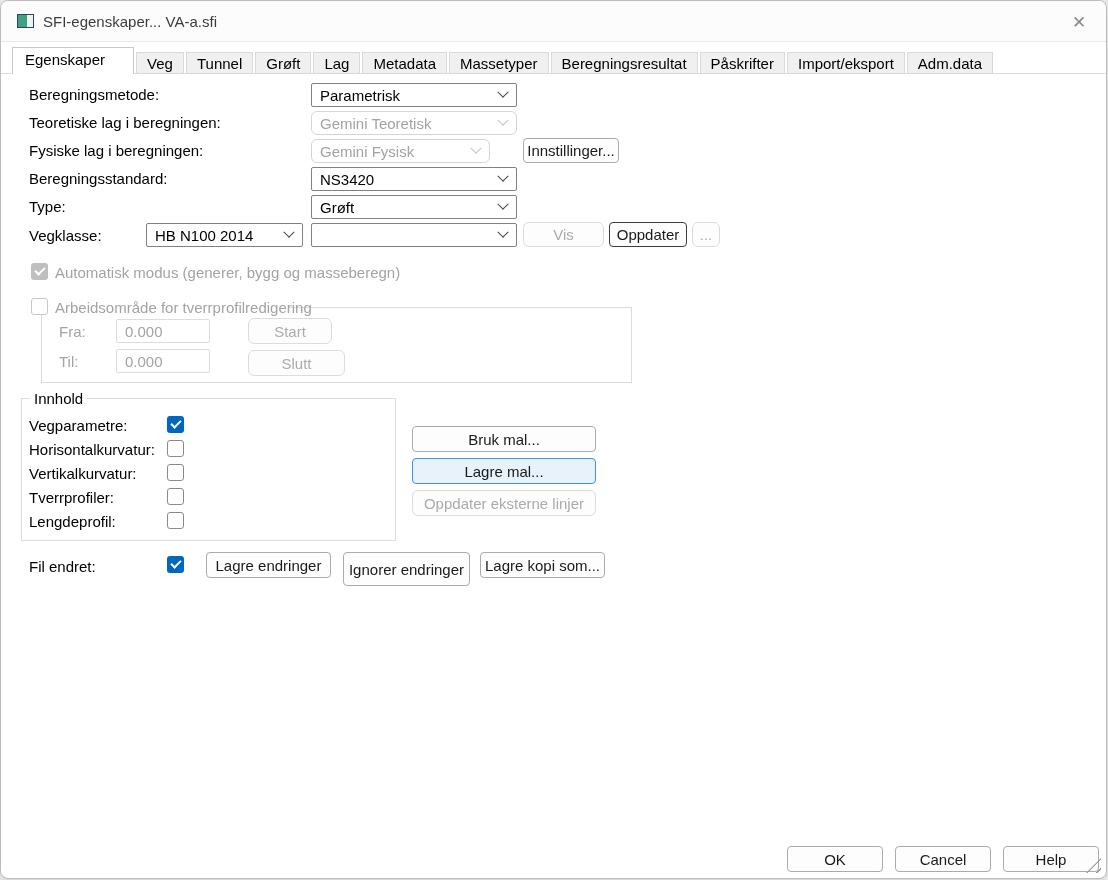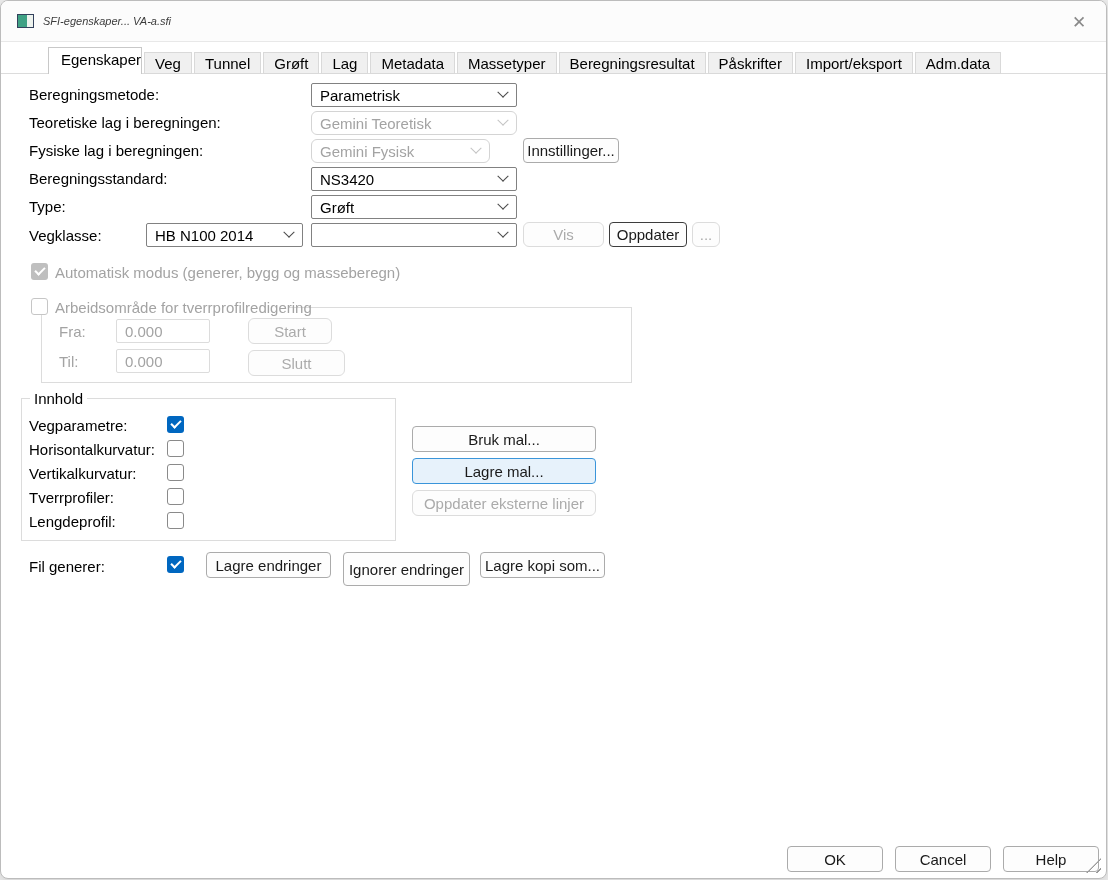--- a/index.html
+++ b/index.html
@@ -29,21 +29,21 @@
     padding: 0 16px;
   }
   .app-icon {
     width: 17px; height: 14px;
     border: 1px solid #33415c;
     display: inline-flex;
     margin-right: 9px;
     background: #eef3ee;
   }
   .app-icon .ico-left { width: 9px; height: 100%; background: #3fa184; }
-  .titlebar-title { color: #3c3c3c; font-size: 11px; font-style: italic; }
+  .titlebar-title { color: #3c3c3c; font-size: 15px; }
   .close-btn {
     position: absolute; right: 14px; top: 8px;
     width: 26px; height: 26px;
     display: flex; align-items: center; justify-content: center;
     color: #8a8a8a; font-size: 17px; cursor: default;
   }
   
   .tabstrip-line {
     position: absolute; left: 0; right: 0; top: 72px; height: 1px;
     background: #dcdcdc;
@@ -60,23 +60,22 @@
     padding: 0 10px;
     margin-right: 2px;
     font-size: 15px;
     white-space: nowrap;
   }
   .tab.active {
     height: 27px;
     background: #fff;
     border: 1px solid #c8c8c8;
     border-bottom: none;
-    padding: 0 0 3px 12px;
+    padding: 0 28px 3px 12px;
     position: relative;
-    margin-left: 36px;
   }
   
   .lbl { position: absolute; white-space: nowrap; }
   .lbl.disabled { color: #a3a3a3; }
   .combo {
     position: absolute; height: 24px;
     background: #fff;
     border: 1px solid #818181;
     border-radius: 2px;
     display: flex; align-items: center; justify-content: space-between;
@@ -249,21 +248,21 @@
   <div class="cb unchecked" style="left:166px; top:463px;"></div>
   <div class="lbl" style="left:28px; top:488px;">Tverrprofiler:</div>
   <div class="cb unchecked" style="left:166px; top:487px;"></div>
   <div class="lbl" style="left:28px; top:512px;">Lengdeprofil:</div>
   <div class="cb unchecked" style="left:166px; top:511px;"></div>
 
   <div class="btn" style="left:411px; top:425px; width:184px; height:26px;">Bruk mal...</div>
   <div class="btn focused" style="left:411px; top:457px; width:184px; height:26px;">Lagre mal...</div>
   <div class="btn disabled" style="left:411px; top:489px; width:184px; height:26px;">Oppdater eksterne linjer</div>
 
-  <div class="lbl" style="left:28px; top:557px;">Fil generer:</div>
+  <div class="lbl" style="left:28px; top:557px;">Fil endret:</div>
   <div class="cb checked" style="left:166px; top:555px;"></div>
   <div class="btn" style="left:205px; top:551px; width:125px; height:26px;">Lagre endringer</div>
   <div class="btn" style="left:342px; top:551px; width:127px; height:34px;">Ignorer endringer</div>
   <div class="btn" style="left:479px; top:551px; width:125px; height:26px;">Lagre kopi som...</div>
 
   <div class="btn" style="left:786px; top:845px; width:96px; height:26px;">OK</div>
   <div class="btn" style="left:894px; top:845px; width:96px; height:26px;">Cancel</div>
   <div class="btn" style="left:1002px; top:845px; width:96px; height:26px;">Help</div>
 
   <div class="resize-grip"></div>

